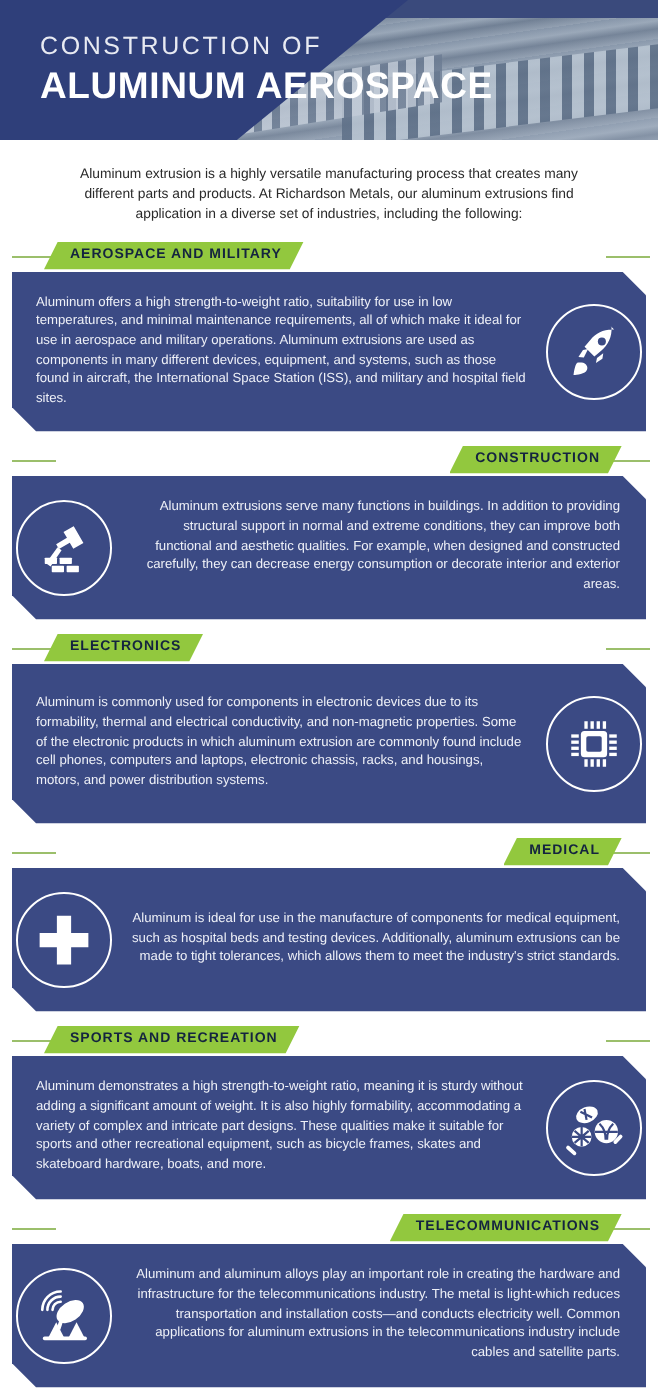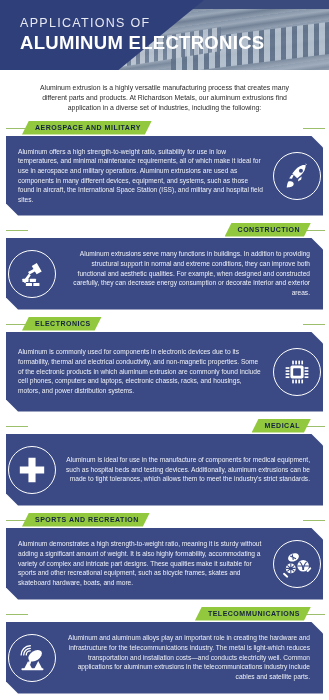--- a/index.html
+++ b/index.html
@@ -105,22 +105,22 @@
 </head>
 <body>
 
 <div class="page">
 
   <div class="header">
     <div class="hdr-photo"></div>
     <div class="hdr-top-strip"></div>
     <div class="hdr-navy"></div>
     <div class="hdr-text">
-      <div class="hdr-line1">APPLICATIONS OF</div>
-      <div class="hdr-line2">ALUMINUM ELECTRONICS</div>
+      <div class="hdr-line1">CONSTRUCTION OF</div>
+      <div class="hdr-line2">ALUMINUM AEROSPACE</div>
     </div>
   </div>
 
   <div class="intro">Aluminum extrusion is a highly versatile manufacturing process that creates many different parts and products. At Richardson Metals, our aluminum extrusions find application in a diverse set of industries, including the following:</div>
 
   <div id="sections-host">
       <div class="section">
         <div class="tab-row">
           <div class="tab-rule l"></div>
           <div class="tab-rule r"></div>

